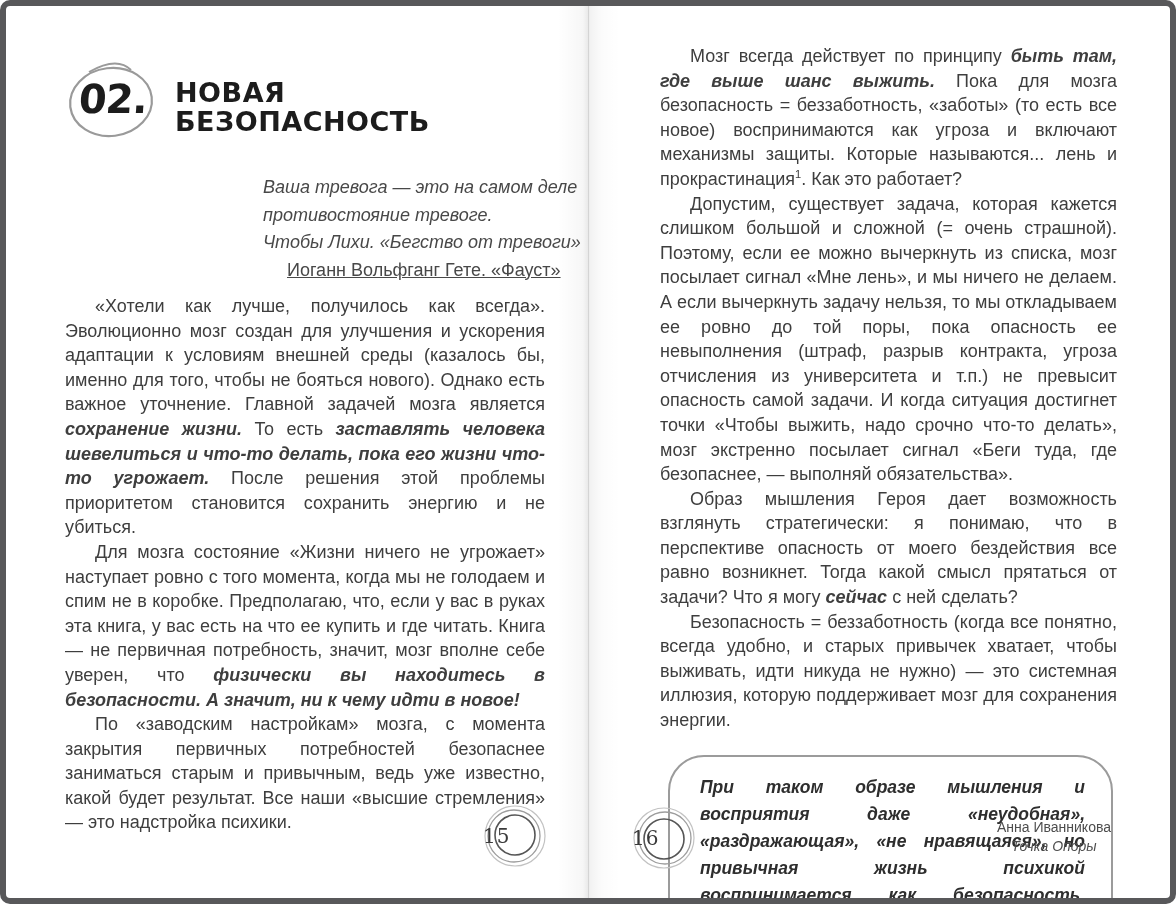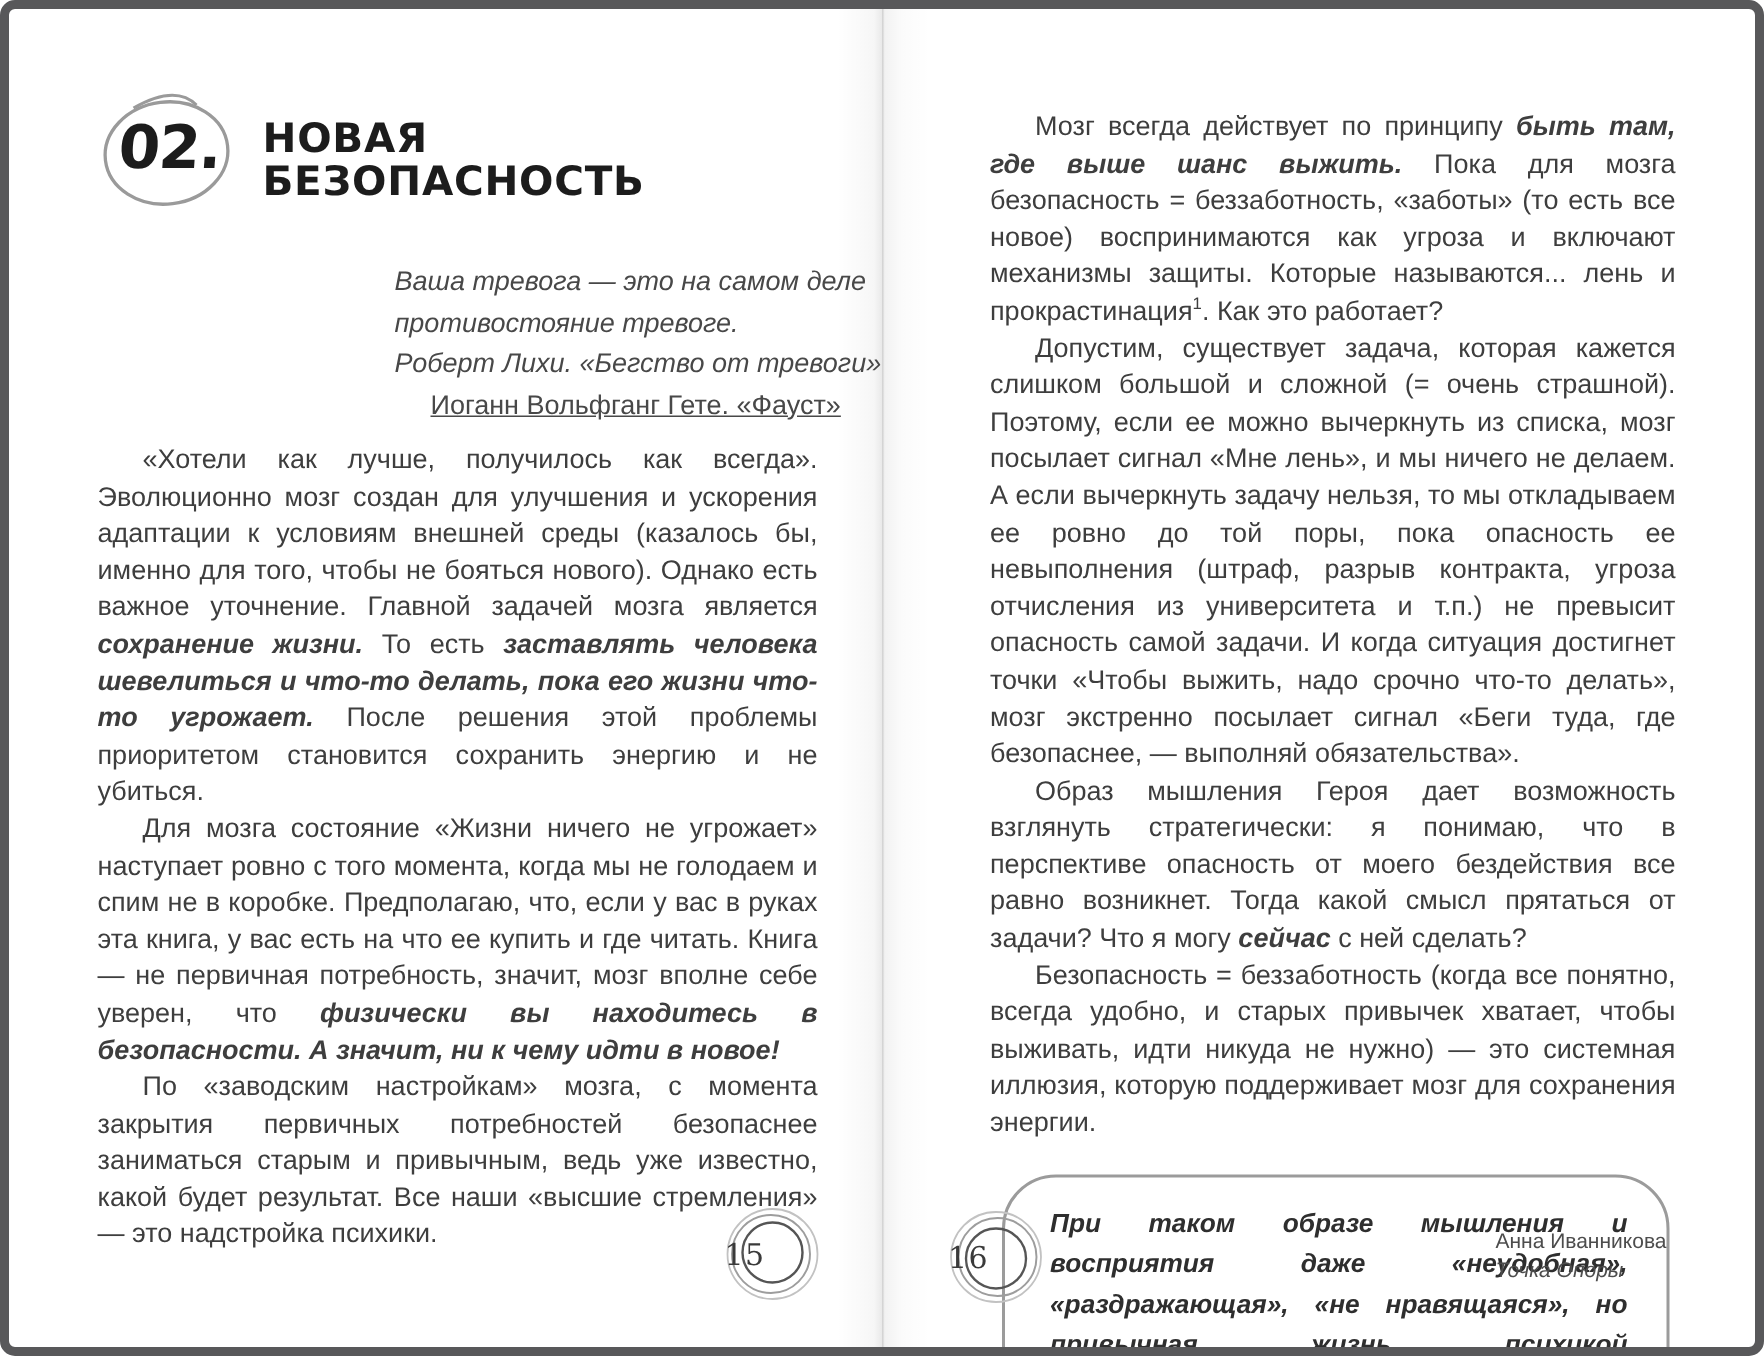--- a/index.html
+++ b/index.html
@@ -18,21 +18,21 @@
     position:absolute;left:552px;top:0;width:62px;height:100%;
     background:linear-gradient(90deg, rgba(0,0,0,0) 0%, rgba(0,0,0,0.035) 40%, rgba(0,0,0,0.09) 49%, rgba(0,0,0,0.05) 52%, rgba(0,0,0,0.015) 70%, rgba(0,0,0,0) 100%);
     pointer-events:none;
   }
   .gutter-line{
     position:absolute;left:582px;top:0;width:1px;height:100%;
     background:#d4d4d4;pointer-events:none;
   }
   .page{position:absolute;top:0;height:892px;box-sizing:border-box;}
   .page-left{left:0;width:582px;padding:50px 43px 0 59px;}
-  .page-right{left:582px;width:582px;padding:66px 53px 0 72px;}
+  .page-right{left:582px;width:582px;padding:38px 53px 0 72px;}
 
   
   .chapter-head{display:flex;align-items:flex-start;}
   .badge{position:relative;width:94px;height:86px;flex:0 0 auto;}
   .badge svg{position:absolute;left:0;top:0;}
   .badge .num{
     position:absolute;left:14px;top:20px;width:66px;text-align:center;
     font-family:"DejaVu Sans", sans-serif;
     font-weight:bold;font-size:40px;line-height:46px;color:#1c1c1c;
     transform:skewX(-4deg);letter-spacing:-1px;
@@ -70,21 +70,21 @@
   .callout p{
     margin:0;text-align:justify;
     font-size:17.5px;line-height:27px;
     font-weight:bold;font-style:italic;color:#2e2e2e;
   }
 
   
   .footer{position:absolute;bottom:42px;font-size:14px;line-height:19px;color:#4d4d4d;}
   .footer .l2{font-style:italic;}
   .footer-left{left:68px;}
-  .footer-right{right:59px;text-align:left;}
+  .footer-right{right:59px;text-align:center;}
   .medallion{position:absolute;width:64px;height:64px;}
   .medallion-left{left:477px;bottom:30px;}
   .medallion-right{left:44px;bottom:28px;}
   .medallion .pg{
     position:absolute;left:0;top:20px;width:64px;text-align:left;
     font-family:"DejaVu Serif", serif;
     font-size:20px;color:#3a3a3a;letter-spacing:1px;
   }
 </style>
 </head>
@@ -104,21 +104,21 @@
         <div class="num">02.</div>
       </div>
       <div class="chapter-title">
         <div>НОВАЯ БЕЗОПАСНОСТЬ</div>
       </div>
     </div>
 
     <div class="epigraph">
       <div class="line">Ваша тревога — это на самом деле</div>
       <div class="line">противостояние тревоге.</div>
-      <div class="line">Роберт Лихи. «Бегство от тревоги»</div>
+      <div class="line">Чтобы Лихи. «Бегство от тревоги»</div>
       <div class="line upright indent">Иоганн Вольфганг Гете. «Фауст»</div>
     </div>
 
     <div class="body-text">
       <p><span>«Хотели как лучше, получилось как всегда». Эволюционно мозг создан для улучшения и ускорения адаптации к условиям внешней среды (казалось бы, именно для того, чтобы не бояться нового). Однако есть важное уточнение. Главной задачей мозга является </span><span class="rb ri">сохранение жизни.</span><span> То есть </span><span class="rb ri">заставлять человека шевелиться и что-то делать, пока его жизни что-то угрожает.</span><span> После решения этой проблемы приоритетом становится сохранить энергию и не убиться.</span></p>
       <p><span>Для мозга состояние «Жизни ничего не угрожает» наступает ровно с того момента, когда мы не голодаем и спим не в коробке. Предполагаю, что, если у вас в руках эта книга, у вас есть на что ее купить и где читать. Книга — не первичная потребность, значит, мозг вполне себе уверен, что </span><span class="rb ri">физически вы находитесь в безопасности. А значит, ни к чему идти в новое!</span></p>
       <p><span>По «заводским настройкам» мозга, с момента закрытия первичных потребностей безопаснее заниматься старым и привычным, ведь уже известно, какой будет результат. Все наши «высшие стремления» — это надстройка психики.</span></p>
     </div>
 
 

